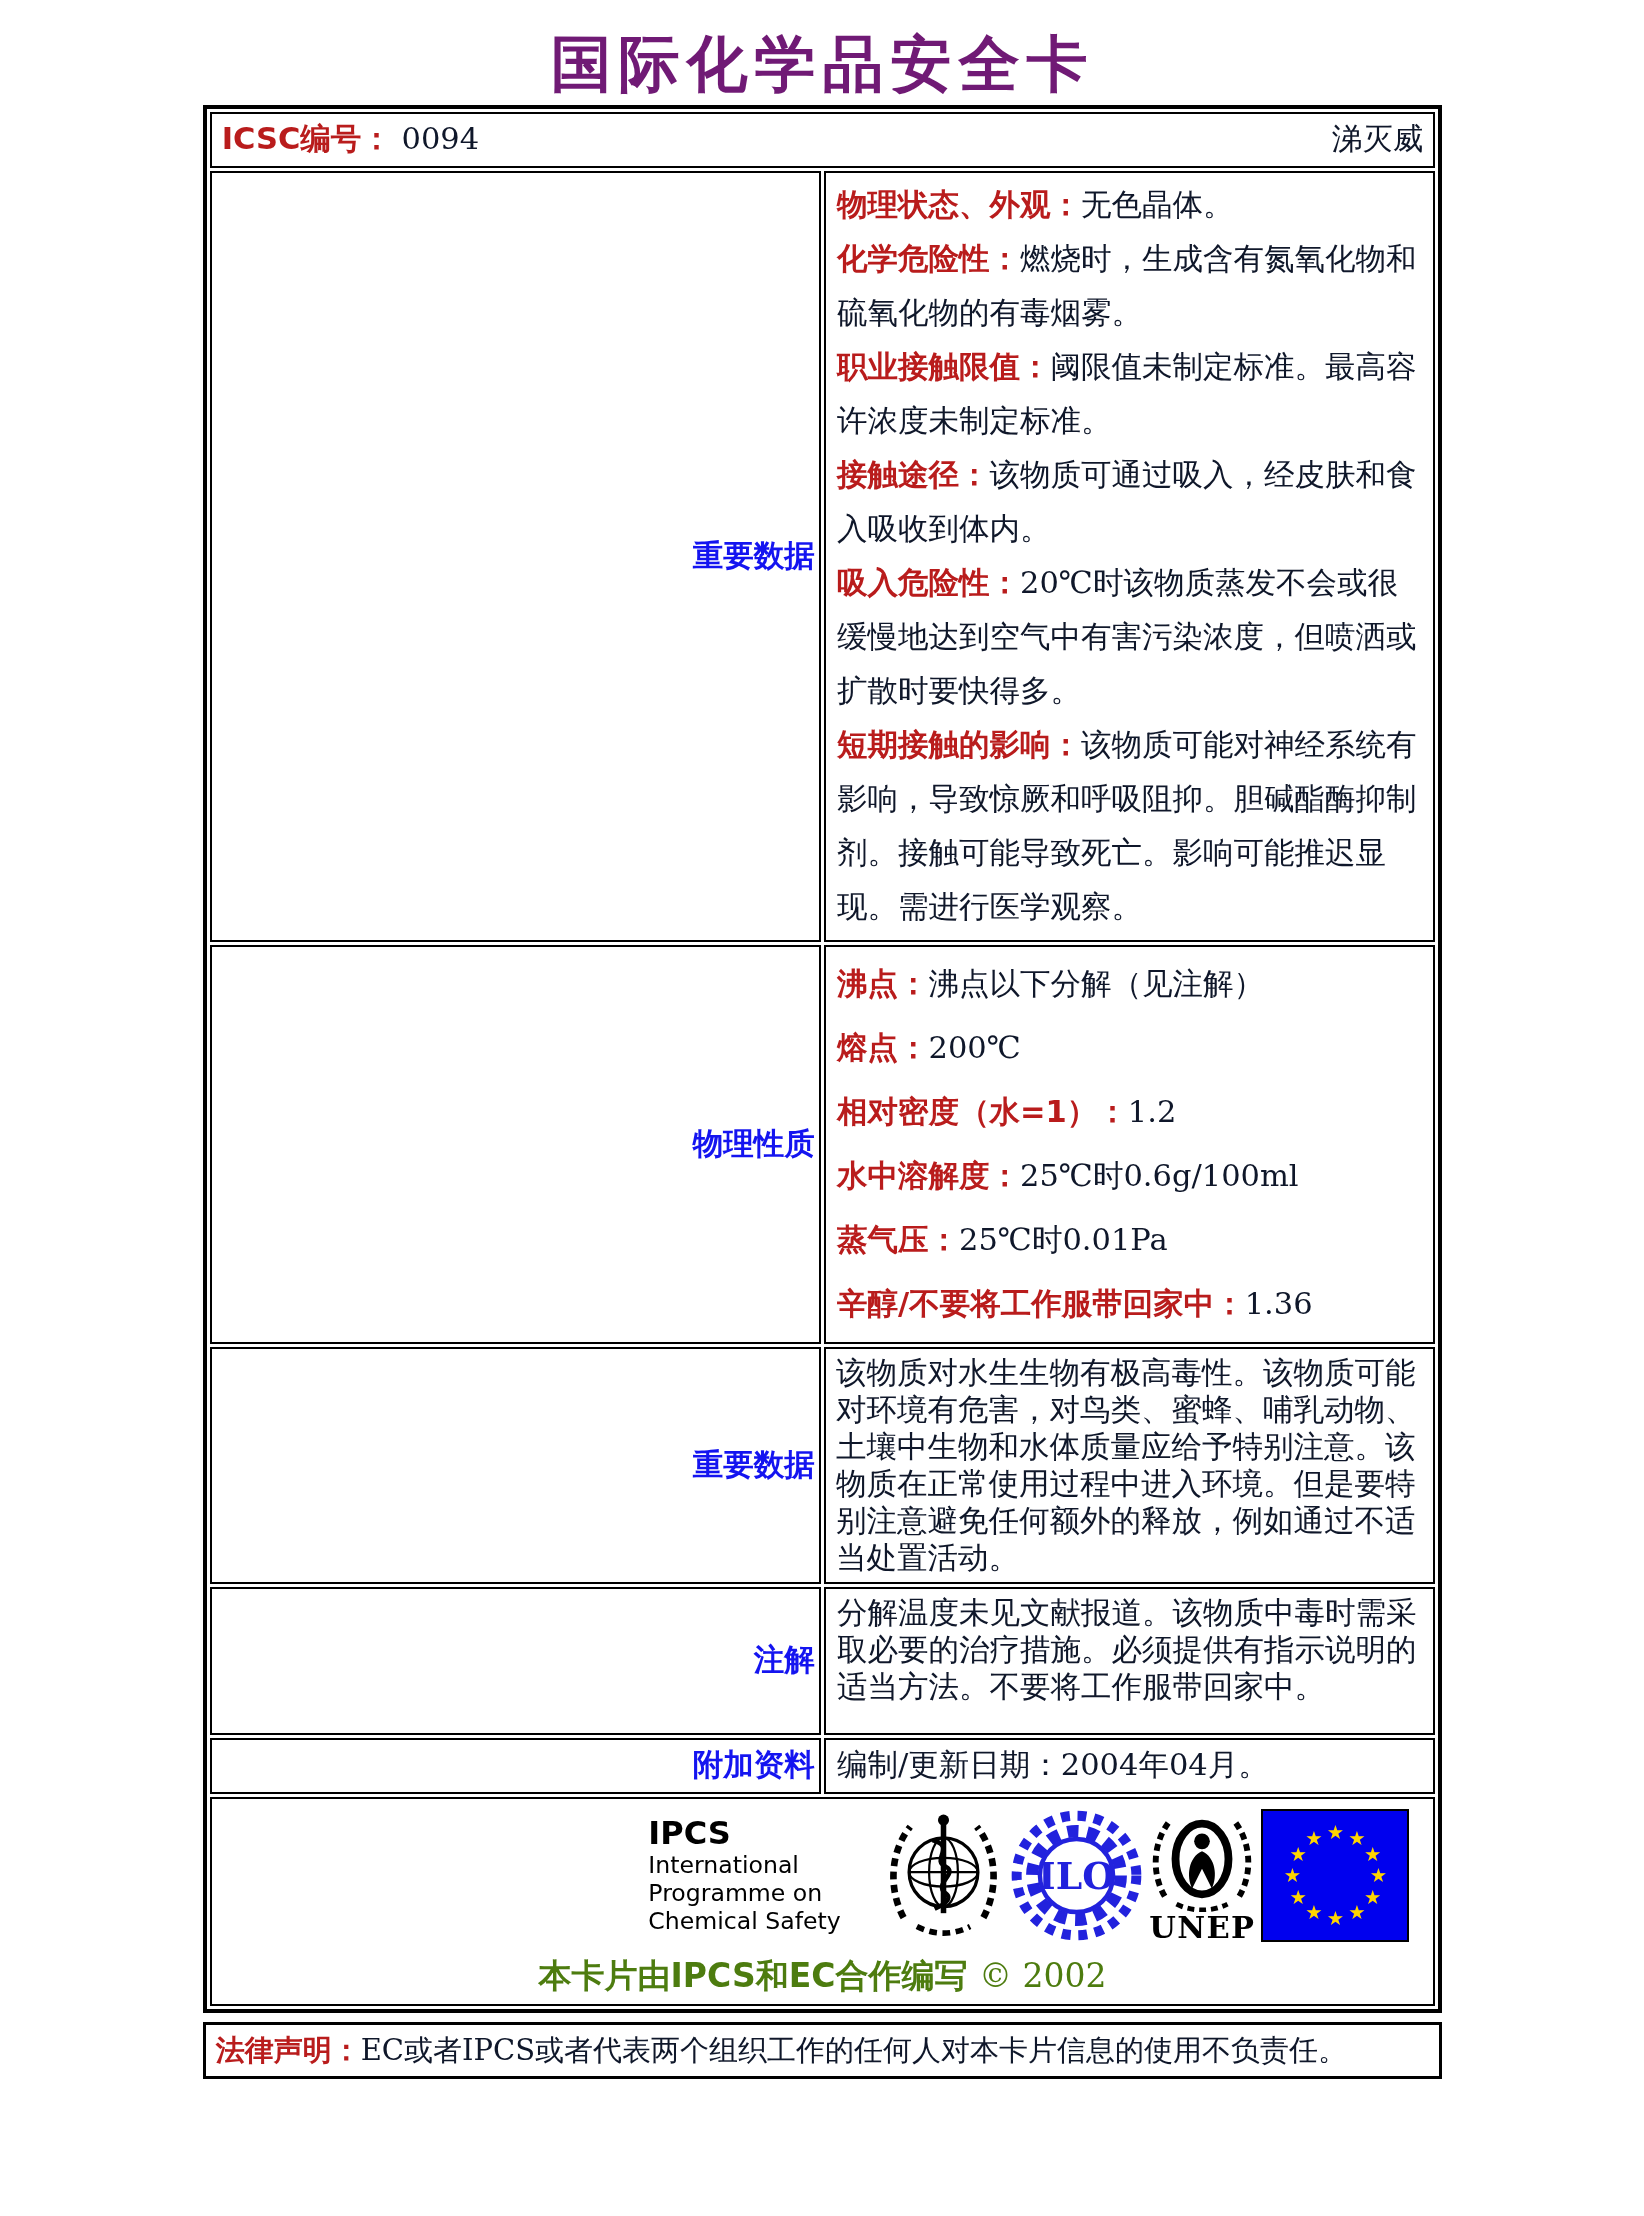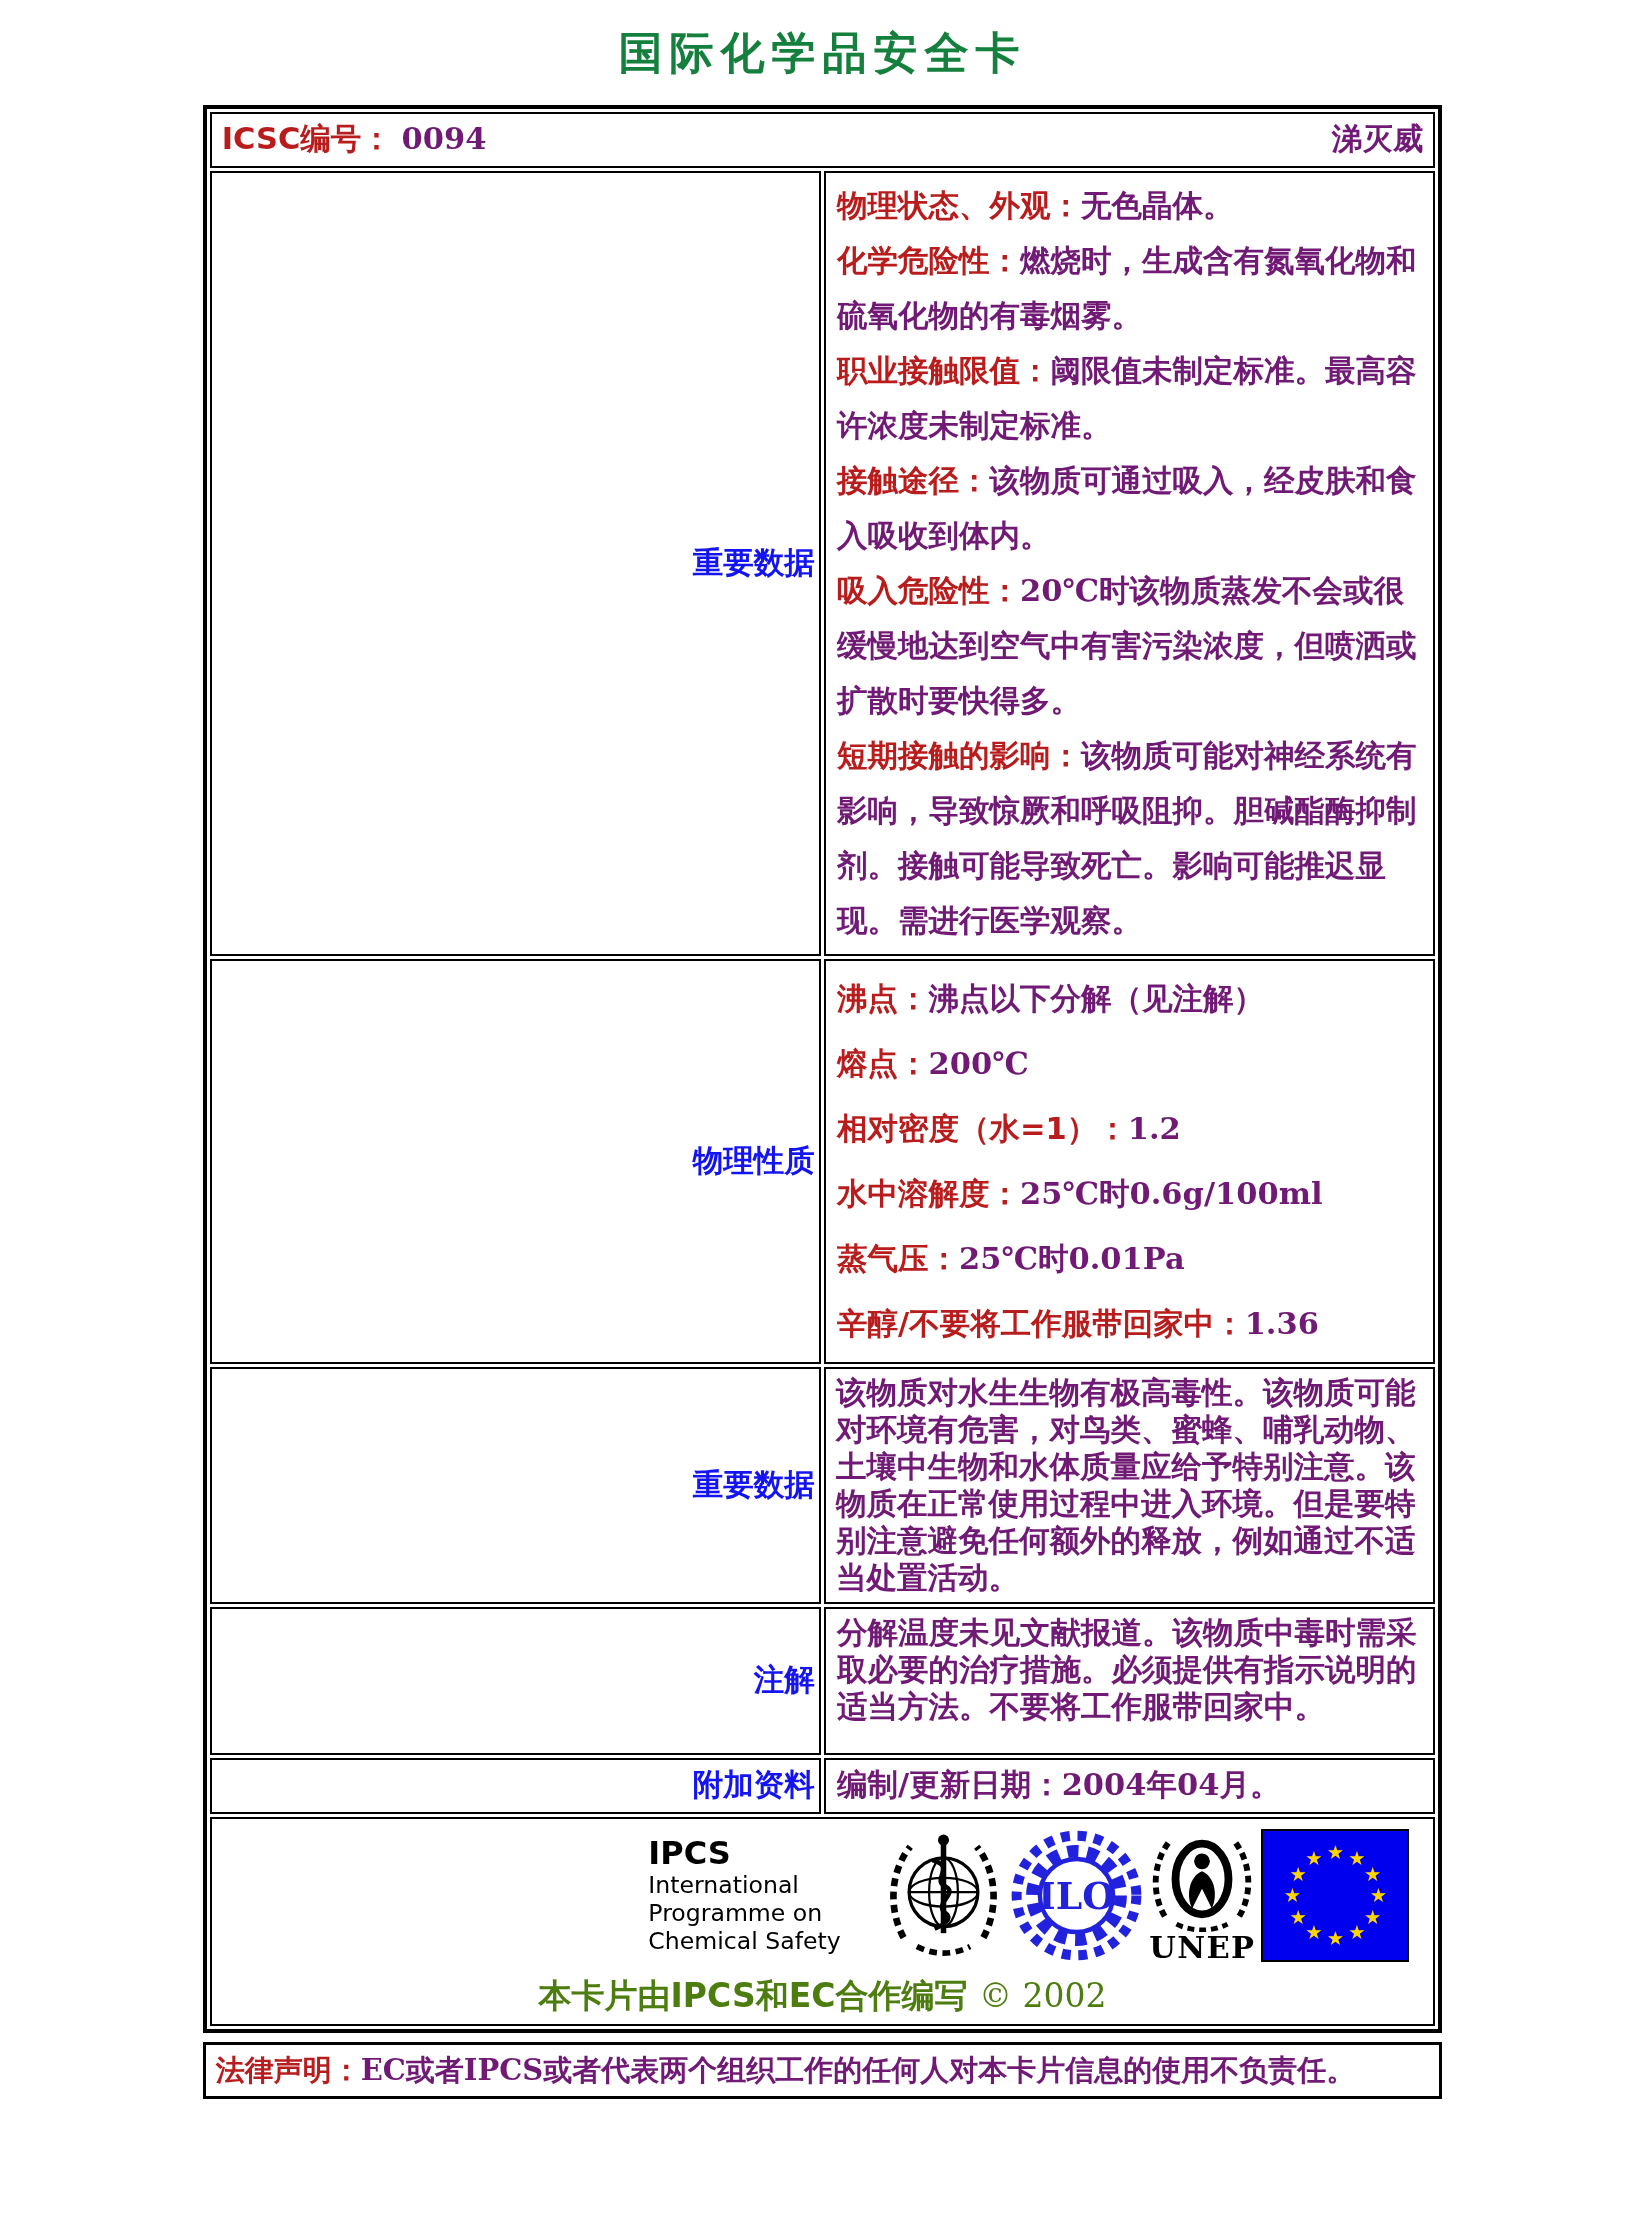--- a/index.html
+++ b/index.html
@@ -1,29 +1,29 @@
 <!DOCTYPE html>
 <html style="font-size:11px"><head>
 <meta charset="utf-8">
 <style>
   html,body{margin:0;padding:0;background:#fff;}
   .page{position:relative;width:1645px;height:2216px;background:#ffffff;overflow:hidden;
         font-family:"DejaVu Serif",serif;color:#000;}
-  .title{margin:0;padding-top:23.6px;height:76px;text-align:center;color:#15803d;
-         font-family:Liberation Sans, sans-serif;font-weight:bold;font-size:44px;letter-spacing:7px;}
+  .title{margin:0;padding-top:23.6px;height:76px;text-align:center;color:#701a75;
+         font-family:Liberation Sans, sans-serif;font-weight:bold;font-size:61px;letter-spacing:7px;}
   table.card{width:1239px;margin:5.5px auto 0 auto;border:4.9px solid #000;
              border-collapse:separate;border-spacing:3.5px;background:#fff;table-layout:fixed;}
   table.card td{border:2.1px solid #000;background:#fff;font-size:30.5px;}
   td.side{width:147px;text-align:right;vertical-align:middle;color:#1414f0;
           font-family:"DejaVu Sans",sans-serif;font-weight:bold;font-size:31px;padding:2.8px 4.2px;}
   td.content{vertical-align:top;padding:5.5px 11px;}
   .icsc-row td{height:46px;vertical-align:middle;padding:2.8px 9.7px;}
   .icsc-flex{display:flex;justify-content:space-between;align-items:center;}
   .lbl{color:#b91c1c;font-family:"DejaVu Sans",sans-serif;font-weight:bold;}
-  .txt{color:#701a75;font-weight:bold;}
+  .txt{color:#0f172a;}
   .imp-line{line-height:54px;}
   .phys-line{line-height:64px;}
   .para{line-height:37px;}
   .row-important td{height:664px;}
   .row-physical td{height:380px;}
   .row-environment td{height:139px;padding-left:10px;}
   .row-notes td{height:133px;}
   .row-additional td{height:36px;}
   .row-logos td{height:179px;vertical-align:top;padding:7px 14px 4.2px 14px;}
   .logos-flex{display:flex;align-items:center;justify-content:flex-end;height:139px;padding:0 9.7px;}

